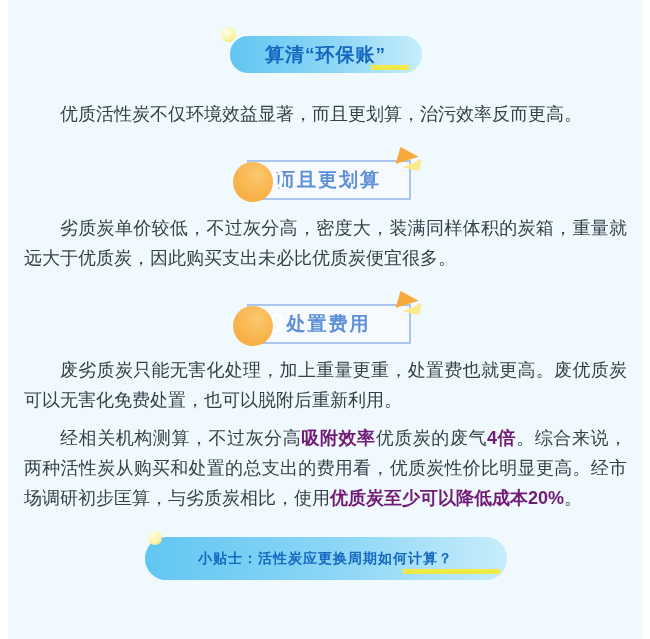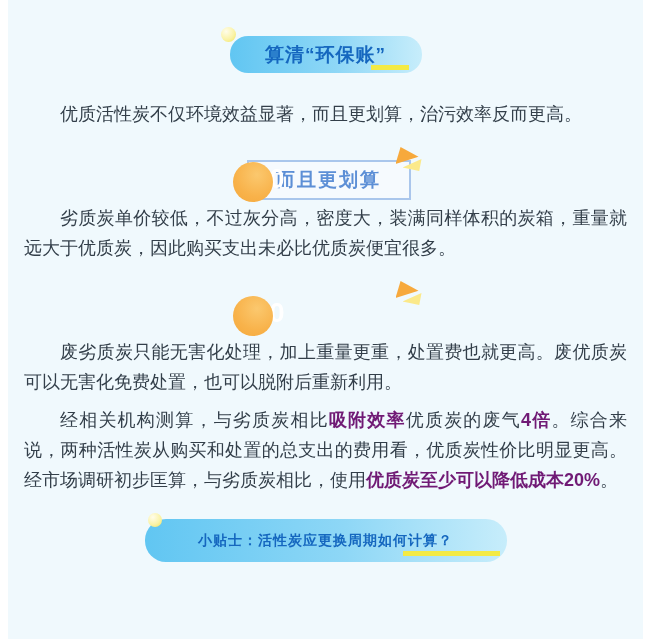--- a/index.html
+++ b/index.html
@@ -53,22 +53,22 @@
     position:absolute;left:170px;top:12px;width:19px;height:12px;background:#fbe98a;
     clip-path:polygon(0% 70%,100% 0%,88% 100%);
   }
   
   .para{
     margin:0 16px;padding:0;text-indent:2em;
     font-size:18px;line-height:30px;color:#333f4a;text-align:justify;
   }
   .para b,.para .seg-b{font-weight:bold;color:#701a75;}
   .mt-p1{margin-top:26px;}
-  .mt-p2{}
-  .mt-p3{}
+  .mt-p2{margin-top:10px;}
+  .mt-p3{margin-top:8px;}
   .mt-p4{margin-top:8px;}
   .mt-p5{margin-top:22px;}
 </style>
 </head>
 <body>
 
 <div class="page">
   <div class="content">
 
     <div class="pill pill-top">
@@ -87,27 +87,30 @@
       </div>
       <span class="tri-a"></span>
       <span class="tri-b"></span>
     </div>
 
     <p class="para mt-p2">劣质炭单价较低，不过灰分高，密度大，装满同样体积的炭箱，重量就远大于优质炭，因此购买支出未必比优质炭便宜很多。</p>
 
     <div class="section">
       <span class="sec-num">0</span>
       <span class="sec-circle"></span>
+      <div class="sec-box">
+        <span>处置费用</span>
+      </div>
       <span class="tri-a"></span>
       <span class="tri-b"></span>
     </div>
 
     <p class="para mt-p3">废劣质炭只能无害化处理，加上重量更重，处置费也就更高。废优质炭可以无害化免费处置，也可以脱附后重新利用。</p>
 
-    <p class="para mt-p4"><span>经相关机构测算，与劣质炭相比</span><span class="seg-b">吸附效率</span><span>优质炭的废气</span><span class="seg-b">4倍</span><span>。综合来说，两种活性炭从购买和处置的总支出的费用看，优质炭性价比明显更高。经市场调研初步匡算，与劣质炭相比，使用</span><span class="seg-b">优质炭至少可以降低成本20%</span><span>。</span></p>
+    <p class="para mt-p4"><span>经相关机构测算，不过灰分高</span><span class="seg-b">吸附效率</span><span>优质炭的废气</span><span class="seg-b">4倍</span><span>。综合来说，两种活性炭从购买和处置的总支出的费用看，优质炭性价比明显更高。经市场调研初步匡算，与劣质炭相比，使用</span><span class="seg-b">优质炭至少可以降低成本20%</span><span>。</span></p>
 
     <div class="pill pill-tip">
       <span class="dot"></span>
       <span class="pill-label">小贴士：活性炭应更换周期如何计算？</span>
       <span class="underline"></span>
     </div>
 
 
   </div>
 </div>

